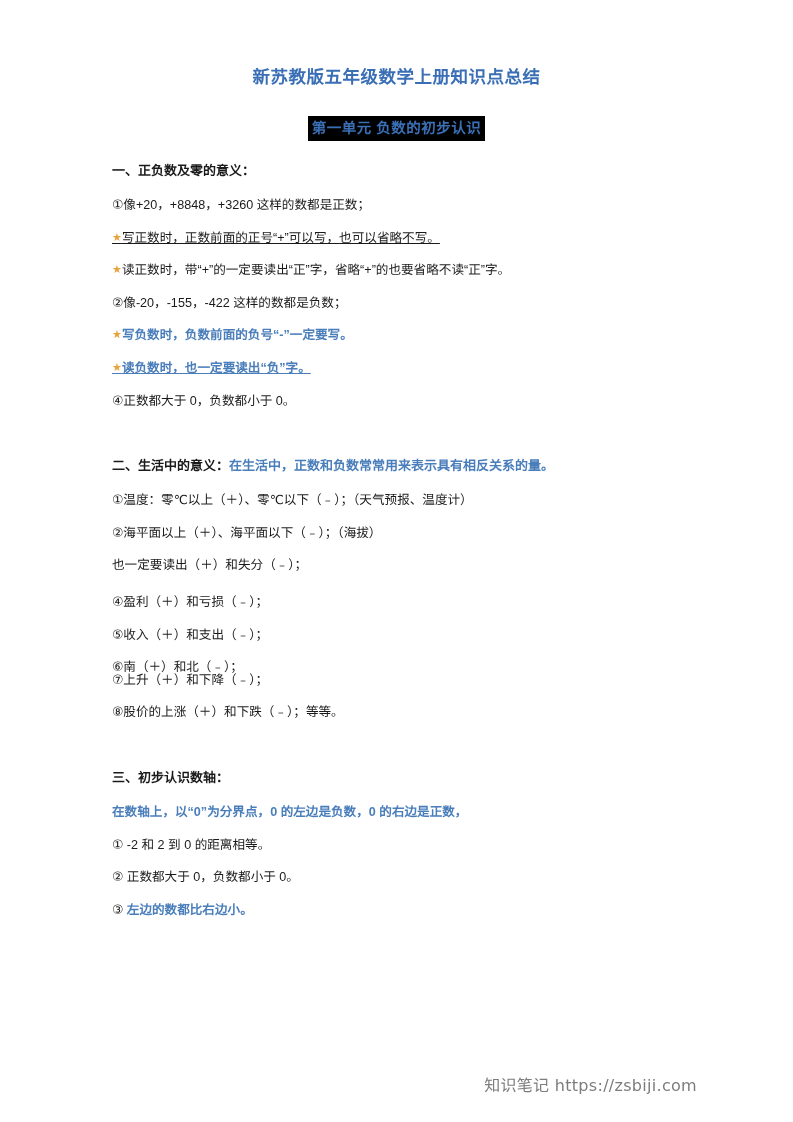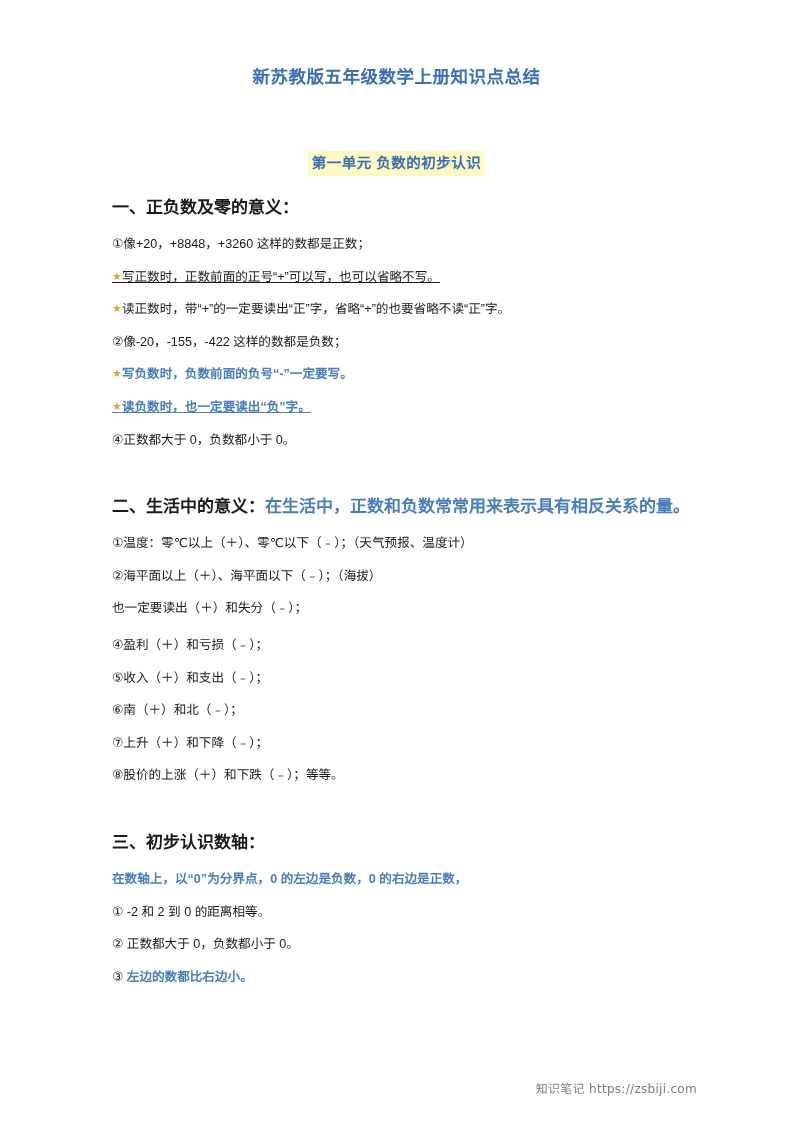--- a/index.html
+++ b/index.html
@@ -34,37 +34,36 @@
     margin: 0;
     padding-top: 65px;
     line-height: 1.4;
   }
   .unit-title-wrap {
     text-align: center;
     margin-top: 26px;
   }
   .unit-title {
     display: inline-block;
-    background: #fef9c3;
+    background: #000000;
     color: #3a6fb5;
     font-weight: bold;
     font-size: 14.5px;
     letter-spacing: 0.5px;
     padding: 3px 4px 3px 4px;
     line-height: 1.35;
-    margin-top: 35px;
   }
 
   
   .content {
     margin: 0;
     padding: 0 65px 0 112px;
   }
   .sec-head {
-    font-size: 17px;
+    font-size: 13px;
     font-weight: bold;
     color: #1a1a1a;
     line-height: 1.0;
   }
   .para {
     font-size: 12.6px;
     color: #1a1a1a;
     line-height: 1.0;
     white-space: nowrap;
   }
@@ -89,21 +88,21 @@
   }
 
   
   .footer {
     position: absolute;
     left: 0;
     right: 0;
     bottom: 26px;
     text-align: right;
     padding-right: 96px;
-    font-size: 12px;
+    font-size: 16px;
     color: #7d7d7d;
     font-family: "DejaVu Sans", "Liberation Sans", sans-serif;
     letter-spacing: 0.3px;
   }
 </style>
 </head>
 <body>
 
 <div class="page">
 
@@ -126,21 +125,21 @@
           <div class="para" style="margin-top: 20px;"><span>④正数都大于 0，负数都小于 0。</span></div>
         </div>
         <div class="section" style="margin-top: 52px;">
           <div class="sec-head" style="margin-bottom: 22px;"><span>二、生活中的意义：</span><span class="blue-inline">在生活中，正数和负数常常用来表示具有相反关系的量。</span></div>
           <div class="para" style="margin-top: 0px;"><span>①温度：零℃以上（＋）、零℃以下（﹣）；（天气预报、温度计）</span></div>
           <div class="para" style="margin-top: 20px;"><span>②海平面以上（＋）、海平面以下（﹣）；（海拔）</span></div>
           <div class="para" style="margin-top: 20px;"><span>也一定要读出（＋）和失分（﹣）；</span></div>
           <div class="para" style="margin-top: 24px;"><span>④盈利（＋）和亏损（﹣）；</span></div>
           <div class="para" style="margin-top: 20px;"><span>⑤收入（＋）和支出（﹣）；</span></div>
           <div class="para" style="margin-top: 20px;"><span>⑥南（＋）和北（﹣）；</span></div>
-          <div class="para" style="margin-top: 20px;"><span>⑦上升（＋）和下降（﹣）；</span></div>
+          <div class="para" style=""><span>⑦上升（＋）和下降（﹣）；</span></div>
           <div class="para" style="margin-top: 20px;"><span>⑧股价的上涨（＋）和下跌（﹣）；等等。</span></div>
         </div>
         <div class="section" style="margin-top: 52px;">
           <div class="sec-head" style="margin-bottom: 22px;"><span>三、初步认识数轴：</span></div>
           <div class="para blue" style="margin-top: 0px;"><span>在数轴上，以“0”为分界点，0 的左边是负数，0 的右边是正数，</span></div>
           <div class="para" style="margin-top: 20px;"><span>① -2 和 2 到 0 的距离相等。</span></div>
           <div class="para" style="margin-top: 20px;"><span>② 正数都大于 0，负数都小于 0。</span></div>
           <div class="para" style="margin-top: 20px;"><span class="num">③ </span><span class="blue-inline">左边的数都比右边小。</span></div>
         </div>
       </div>

